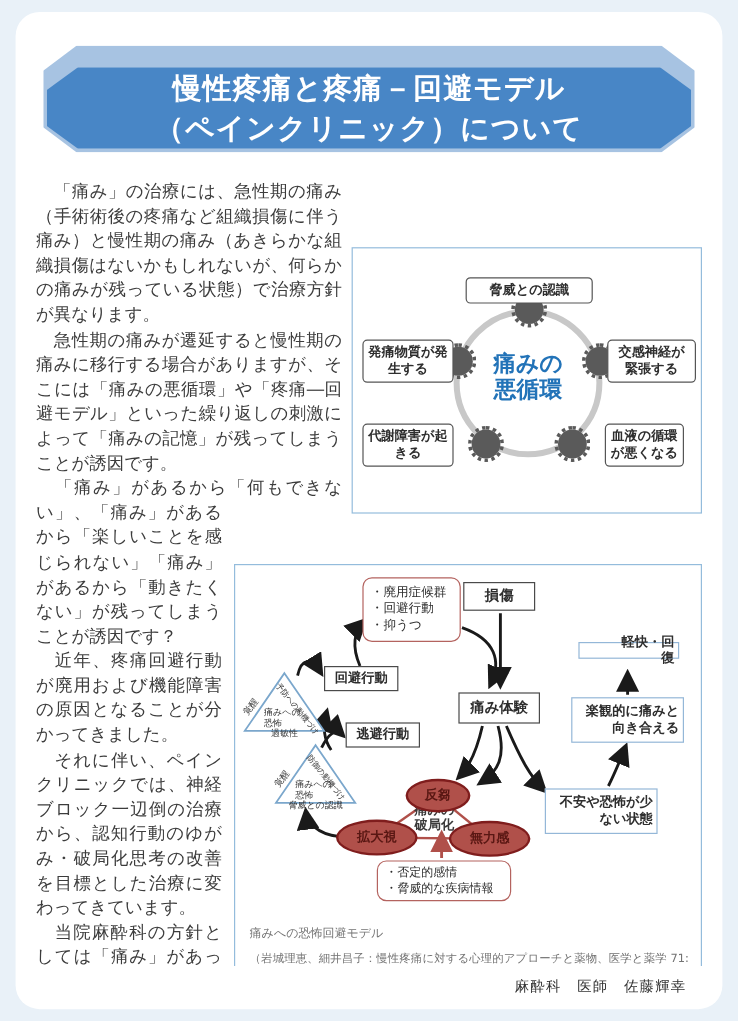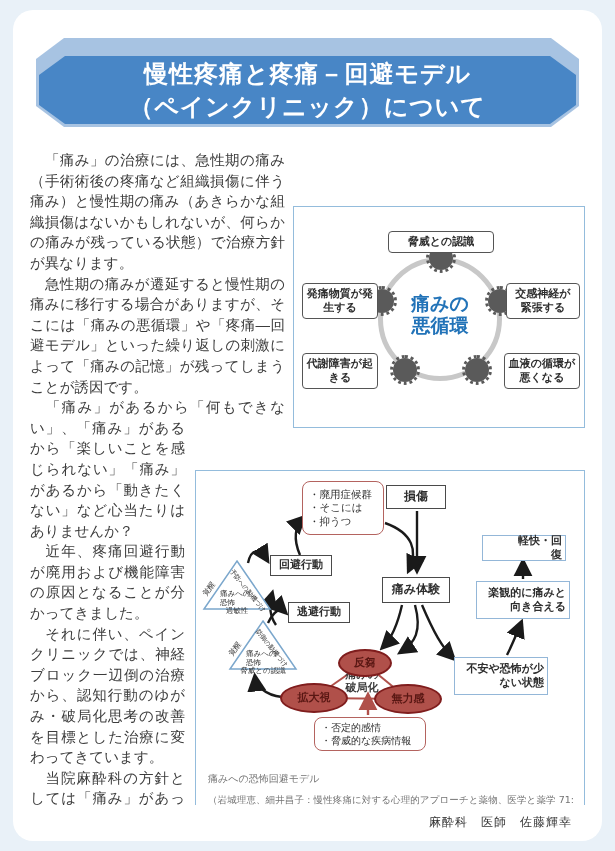--- a/index.html
+++ b/index.html
@@ -85,21 +85,21 @@
             <div>痛みの</div>
             <div>悪循環</div>
           </div>
           <div class="gear" style="left:135px; top:39px;"></div>
           <div class="gear" style="left:194px; top:82px;"></div>
           <div class="gear" style="left:171px; top:151px;"></div>
           <div class="gear" style="left:99px; top:151px;"></div>
           <div class="gear" style="left:76px; top:82px;"></div>
           <div class="cnode" style="left:94px; top:24px; width:106px; height:22px;">脅威との認識</div>
           <div class="cnode" style="left:212px; top:76px; width:74px; height:36px;">交感神経が緊張する</div>
-          <div class="cnode" style="left:210px; top:146px; width:76px; height:36px;">血液の循環が悪くなる</div>
+          <div class="cnode" style="left:210px; top:146px; width:66px; height:36px;">血液の循環が悪くなる</div>
           <div class="cnode" style="left:8px; top:146px; width:76px; height:36px;">代謝障害が起きる</div>
           <div class="cnode" style="left:8px; top:76px; width:76px; height:36px;">発痛物質が発生する</div>
         </div>
       </div>
 
       <div class="float-d2">
         <div class="diagram">
           <svg class="fa-svg" width="388" height="296" viewBox="0 0 388 296">
             <defs>
               <marker id="mb" markerWidth="8" markerHeight="8" refX="6" refY="4" orient="auto">
@@ -126,26 +126,26 @@
             <g stroke="#b0504a" stroke-width="2">
               <path d="M168 192 L118 227"></path>
               <path d="M168 192 L212 228"></path>
               <path d="M118 227 L212 228"></path>
               <path d="M172 244 L172 225" stroke-width="2.4" fill="none" marker-end="url(#mr)"></path>
             </g>
           </svg>
 
           <div class="fbox" style="left:190px; top:14px; width:60px; height:24px; font-size:12px;">損傷</div>
           <div class="fbox redline" style="left:106px; top:10px; width:82px; height:54px;">・廃用症候群
-・そこには
+・回避行動
 ・抑うつ</div>
           <div class="fbox" style="left:74px; top:84px; width:62px; height:21px;">回避行動</div>
           <div class="fbox" style="left:92px; top:131px; width:62px; height:21px;">逃避行動</div>
           <div class="fbox" style="left:186px; top:106px; width:68px; height:26px; font-size:12px;">痛み体験</div>
-          <div class="fbox blue" style="left:286px; top:64px; width:84px; height:26px;padding-left:26px;">軽快・回復</div>
+          <div class="fbox blue" style="left:286px; top:64px; width:84px; height:14px;padding-left:26px;">軽快・回復</div>
           <div class="fbox blue" style="left:280px; top:110px; width:94px; height:38px;">楽観的に痛みと向き合える</div>
           <div class="fbox blue" style="left:258px; top:186px; width:94px; height:38px;">不安や恐怖が少ない状態</div>
 
           <div class="tri" style="left:6px; top:88px;">
             <svg width="70" height="52">
               <polygon points="35,2 68,50 2,50" fill="#ffffff" stroke="#7ba7cc" stroke-width="1.5"></polygon>
             </svg>
             <div class="lab-left">覚醒</div>
             <div class="lab-right">予防への動機づけ</div>
             <div class="inside">痛みへの恐怖</div>
@@ -174,21 +174,21 @@
 
           <div class="fa-caption">
             <div class="t">痛みへの恐怖回避モデル</div>
             <div class="s">（岩城理恵、細井昌子：慢性疼痛に対する心理的アプローチと薬物、医学と薬学 71:1497-1506,2014 より引用）</div>
           </div>
         </div>
       </div>
 
       <p>　「痛み」の治療には、急性期の痛み（手術術後の疼痛など組織損傷に伴う痛み）と慢性期の痛み（あきらかな組織損傷はないかもしれないが、何らかの痛みが残っている状態）で治療方針が異なります。</p>
       <p>　急性期の痛みが遷延すると慢性期の痛みに移行する場合がありますが、そこには「痛みの悪循環」や「疼痛―回避モデル」といった繰り返しの刺激によって「痛みの記憶」が残ってしまうことが誘因です。</p>
-      <p>　「痛み」があるから「何もできない」、「痛み」があるから「楽しいことを感じられない」「痛み」があるから「動きたくない」など心当たりはありませんか？</p>
+      <p>　「痛み」があるから「何もできない」、「痛み」があるから「楽しいことを感じられない」「痛み」があるから「動きたくない」が残ってしまうことが誘因です？</p>
       <p>　近年、疼痛回避行動が廃用および機能障害の原因となることが分かってきました。</p>
       <p>　それに伴い、ペインクリニックでは、神経ブロック一辺倒の治療から、認知行動のゆがみ・破局化思考の改善を目標とした治療に変わってきています。</p>
       <p>　当院麻酔科の方針としては「痛み」があっても日常生活ができることを目標に薬物療法・神経ブロック・リハビリテーションなどを組み合わせた治療を行っています。「痛み」についてお困りの際は、是非当科までご相談ください。</p>
     </div>
 
     <div class="footer">麻酔科　医師　佐藤輝幸</div>
   </div>
 </div>
 
 </body></html>

